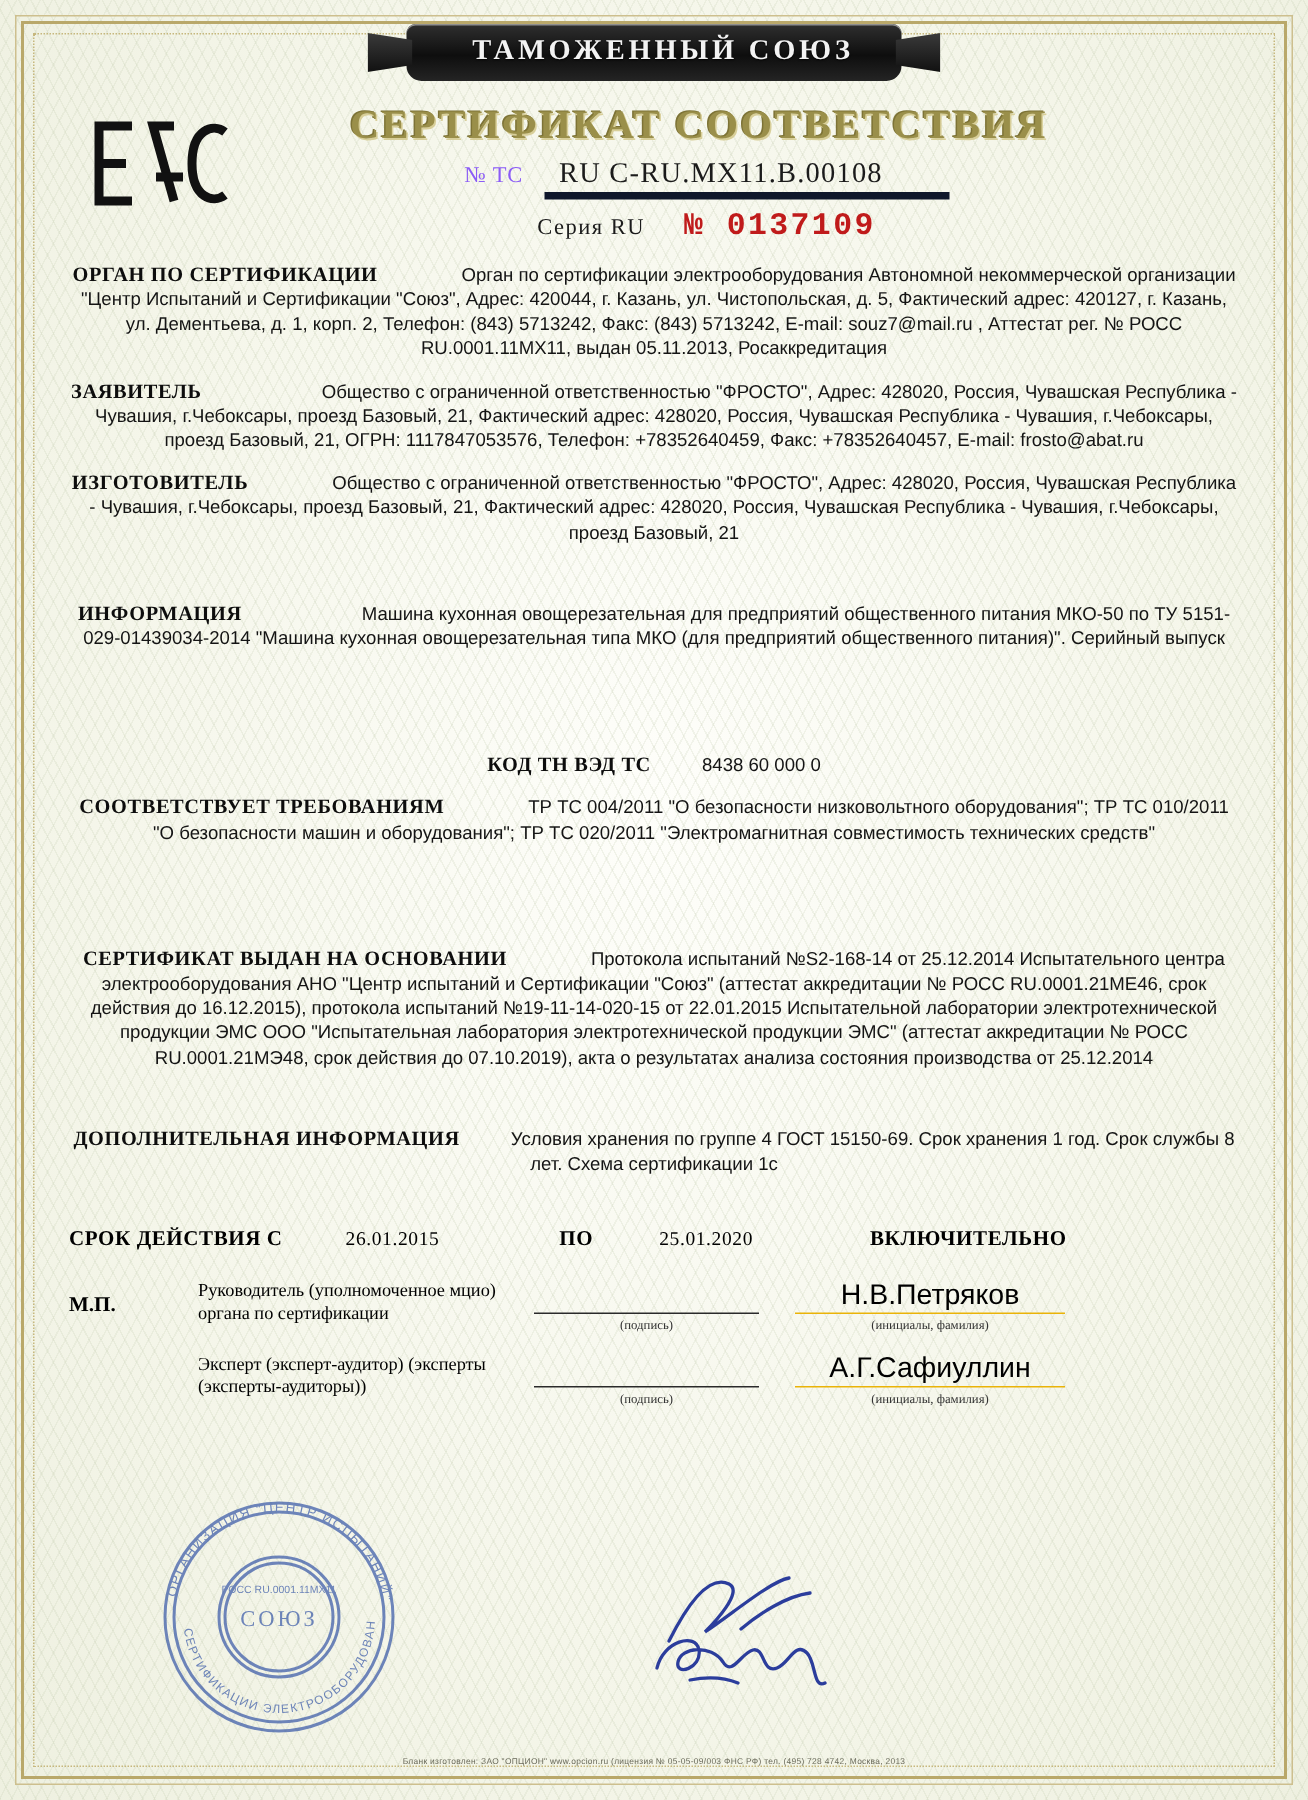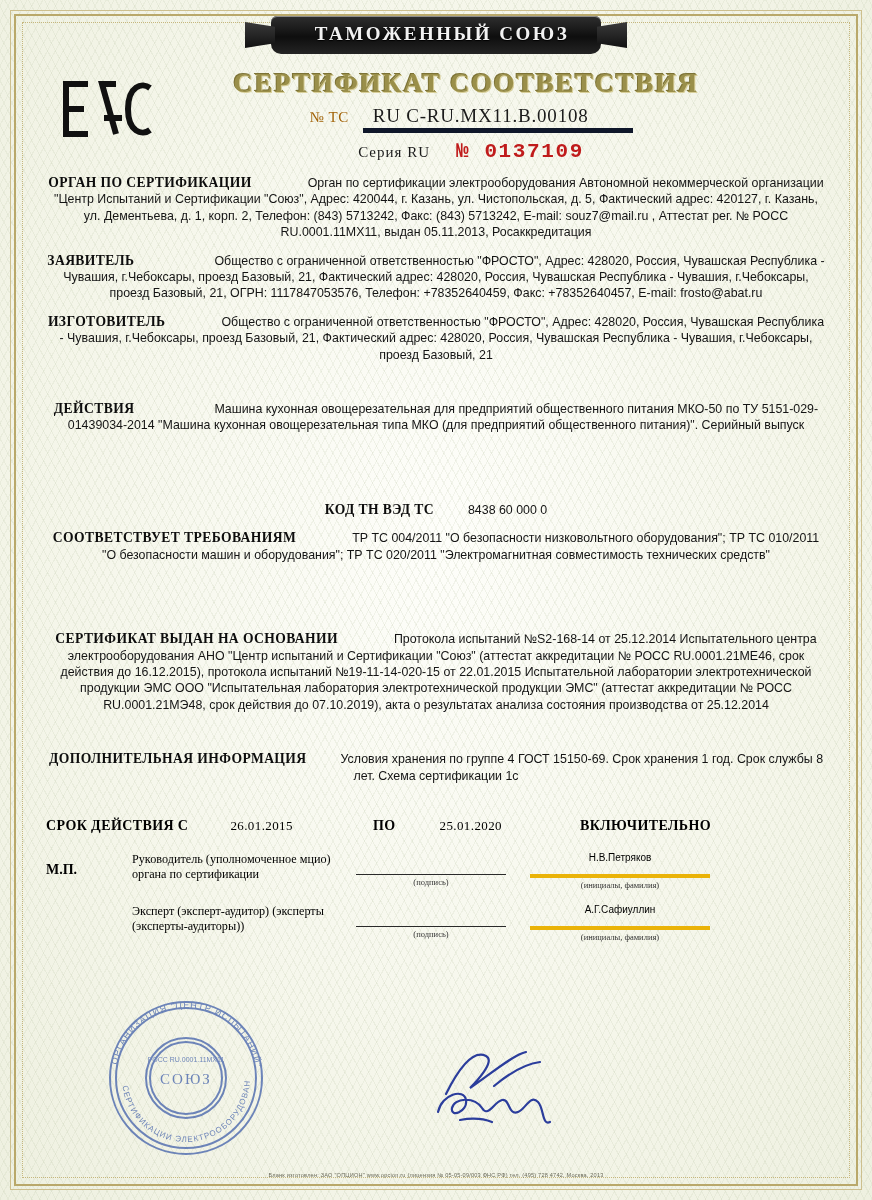--- a/index.html
+++ b/index.html
@@ -126,21 +126,21 @@
   .num-row {
     display: flex;
     align-items: baseline;
     justify-content: center;
     padding-left: 70px;
     margin-top: 6px;
     font-family: "Liberation Serif", serif;
   }
   .num-label {
     font-size: 15px;
-    color: #a16207;
+    color: #8b5cf6;
     letter-spacing: .5px;
   }
   .num-value {
     font-size: 19px;
     color: #1b1b1b;
     border-bottom: 5px solid #0f172a;
     margin-left: 14px;
     padding: 0 44px 1px 10px;
     letter-spacing: .8px;
   }
@@ -246,23 +246,23 @@
     font-size: 8.5px;
     color: #333;
     margin-top: 2px;
   }
   .sig-name {
     margin-left: 24px;
     text-align: center;
     width: 180px;
   }
   .sig-name .rule {
-    border-bottom: 4px solid #eab308;
+    border-bottom: 1px solid #eab308;
     height: 22px;
-    font-size: 10px;
+    font-size: 19px;
     font-family: "Liberation Sans", sans-serif;
   }
   .sig-name .cap {
     font-size: 8.5px;
     color: #333;
     margin-top: 2px;
   }
 
   
   .stamp {
@@ -341,21 +341,21 @@
       <span class="sec-head">ЗАЯВИТЕЛЬ</span><span class="gap-lg"></span><span class="sec-body">Общество с ограниченной ответственностью "ФРОСТО", Адрес: 428020, Россия, Чувашская Республика - Чувашия, г.Чебоксары, проезд Базовый, 21, Фактический адрес: 428020, Россия, Чувашская Республика - Чувашия, г.Чебоксары, проезд Базовый, 21, ОГРН: 1117847053576, Телефон: +78352640459, Факс: +78352640457, E-mail: frosto@abat.ru</span>
     </div>
 
     <div class="section">
       <span class="sec-head">ИЗГОТОВИТЕЛЬ</span><span class="gap-md"></span><span class="sec-body">Общество с ограниченной ответственностью "ФРОСТО", Адрес: 428020, Россия, Чувашская Республика - Чувашия, г.Чебоксары, проезд Базовый, 21, Фактический адрес: 428020, Россия, Чувашская Республика - Чувашия, г.Чебоксары, проезд Базовый, 21</span>
     </div>
 
     <div class="spacer-2"></div>
 
     <div class="section">
-      <span class="sec-head">ДЕЙСТВИЯ</span><span class="gap-lg"></span><span class="sec-body">Машина кухонная овощерезательная для предприятий общественного питания МКО-50 по ТУ 5151-029-01439034-2014 "Машина кухонная овощерезательная типа МКО (для предприятий общественного питания)". Серийный выпуск</span>
+      <span class="sec-head">ИНФОРМАЦИЯ</span><span class="gap-lg"></span><span class="sec-body">Машина кухонная овощерезательная для предприятий общественного питания МКО-50 по ТУ 5151-029-01439034-2014 "Машина кухонная овощерезательная типа МКО (для предприятий общественного питания)". Серийный выпуск</span>
     </div>
 
     <div class="spacer-3"></div>
 
     <div class="section">
       <span class="sec-head">КОД ТН ВЭД ТС</span><span class="gap-sm"></span><span class="sec-body">8438 60 000 0</span>
     </div>
 
     <div class="section">
       <span class="sec-head">СООТВЕТСТВУЕТ ТРЕБОВАНИЯМ</span><span class="gap-md"></span><span class="sec-body">ТР ТС 004/2011 "О безопасности низковольтного оборудования"; ТР ТС 010/2011 "О безопасности машин и оборудования"; ТР ТС 020/2011 "Электромагнитная совместимость технических средств"</span>

